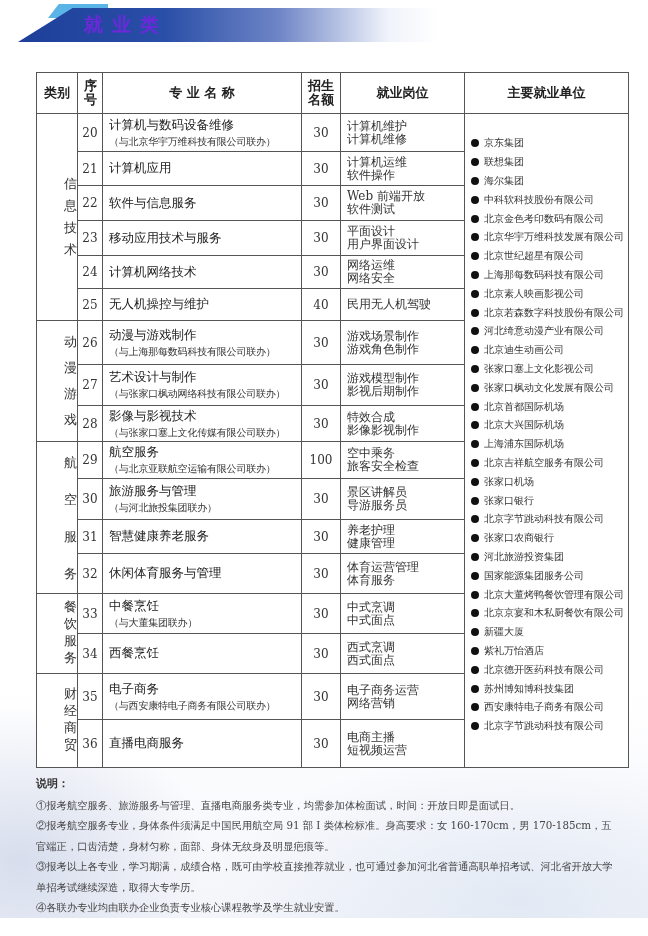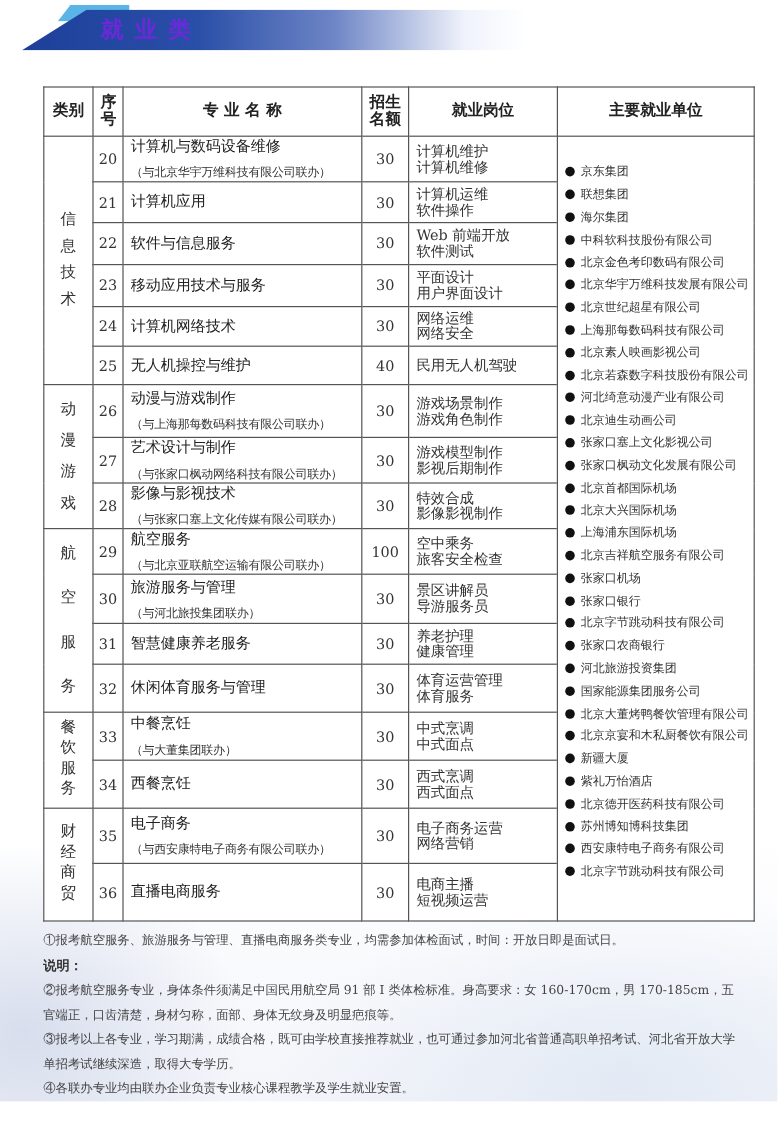--- a/index.html
+++ b/index.html
@@ -37,27 +37,27 @@
 
   
   .tbl {
     position:absolute; left:36px; top:72px;
     border-collapse:collapse; table-layout:fixed; background:#fff;
   }
   .tbl td, .tbl th {
     border:1px solid #555; padding:0; vertical-align:middle;
   }
   .tbl th { font-weight:bold; font-size:13px; text-align:center; height:40px; line-height:14px; }
-  .c-cat { width:40px; text-align:center; font-size:13px; line-height:24px; color:#333; }
+  .c-cat { width:40px; text-align:right; font-size:13px; line-height:24px; color:#333; }
   .c-seq { width:24px; text-align:center; font-family:"DejaVu Serif", "Liberation Serif", serif; font-size:12px; color:#333; }
   .c-name { width:192px; padding-left:6px !important; font-size:12.5px; color:#222; }
   .c-quota { width:38px; text-align:center; font-family:"DejaVu Serif", "Liberation Serif", serif; font-size:12px; color:#333; }
   .c-jobs { width:117px; padding-left:6px !important; font-family:"DejaVu Serif", "Liberation Serif", serif; font-size:12px; line-height:13px; color:#333; }
   .c-emp { width:163px; vertical-align:top !important; }
-  .sub { display:block; font-size:10px; color:#333; margin-top:6px; letter-spacing:-0.2px; }
+  .sub { display:block; font-size:10px; color:#333; margin-top:1px; letter-spacing:-0.2px; }
   .cat-text { display:inline-block; width:14px; word-break:break-all; line-height:22px; }
   .cat-tight { line-height:17px; }
   .job-line { display:block; }
 
   .emp-list { list-style:none; margin:0; padding:20px 0 0 6px; }
   .emp-item {
     display:flex; align-items:center; height:18.8px;
     font-family:"DejaVu Serif", "Liberation Serif", serif; font-size:10px; color:#333; white-space:nowrap;
   }
   .bullet { display:inline-block; width:8px; height:8px; border-radius:50%; background:#111; margin-right:5px; flex:none; }
@@ -296,21 +296,21 @@
       <td class="c-cat" rowspan="3"><span class="cat-text" style="line-height:26px">动漫游戏</span></td>
       <td class="c-seq">26</td>
       <td class="c-name"><span>动漫与游戏制作</span><span class="sub">（与上海那每数码科技有限公司联办）</span></td>
       <td class="c-quota">30</td>
       <td class="c-jobs">
           <span class="job-line">游戏场景制作</span>
           <span class="job-line">游戏角色制作</span>
         </td>
     </tr>
 
-    <tr style="height:33px">
+    <tr style="height:41px">
       <td class="c-seq">27</td>
       <td class="c-name"><span>艺术设计与制作</span><span class="sub">（与张家口枫动网络科技有限公司联办）</span></td>
       <td class="c-quota">30</td>
       <td class="c-jobs">
           <span class="job-line">游戏模型制作</span>
           <span class="job-line">影视后期制作</span>
         </td>
     </tr>
 
     <tr style="height:36px">
@@ -402,18 +402,18 @@
       <td class="c-quota">30</td>
       <td class="c-jobs">
           <span class="job-line">电商主播</span>
           <span class="job-line">短视频运营</span>
         </td>
     </tr>
   </tbody>
 </table>
 
 <div class="notes">
+  <span class="note notes-title">说明：</span>
   <span class="note">①报考航空服务、旅游服务与管理、直播电商服务类专业，均需参加体检面试，时间：开放日即是面试日。</span>
-  <span class="note notes-title">说明：</span>
   <span class="note">②报考航空服务专业，身体条件须满足中国民用航空局 91 部 I 类体检标准。身高要求：女 160-170cm，男 170-185cm，五官端正，口齿清楚，身材匀称，面部、身体无纹身及明显疤痕等。</span>
   <span class="note">③报考以上各专业，学习期满，成绩合格，既可由学校直接推荐就业，也可通过参加河北省普通高职单招考试、河北省开放大学单招考试继续深造，取得大专学历。</span>
   <span class="note">④各联办专业均由联办企业负责专业核心课程教学及学生就业安置。</span>
 </div>
 
 </body></html>

